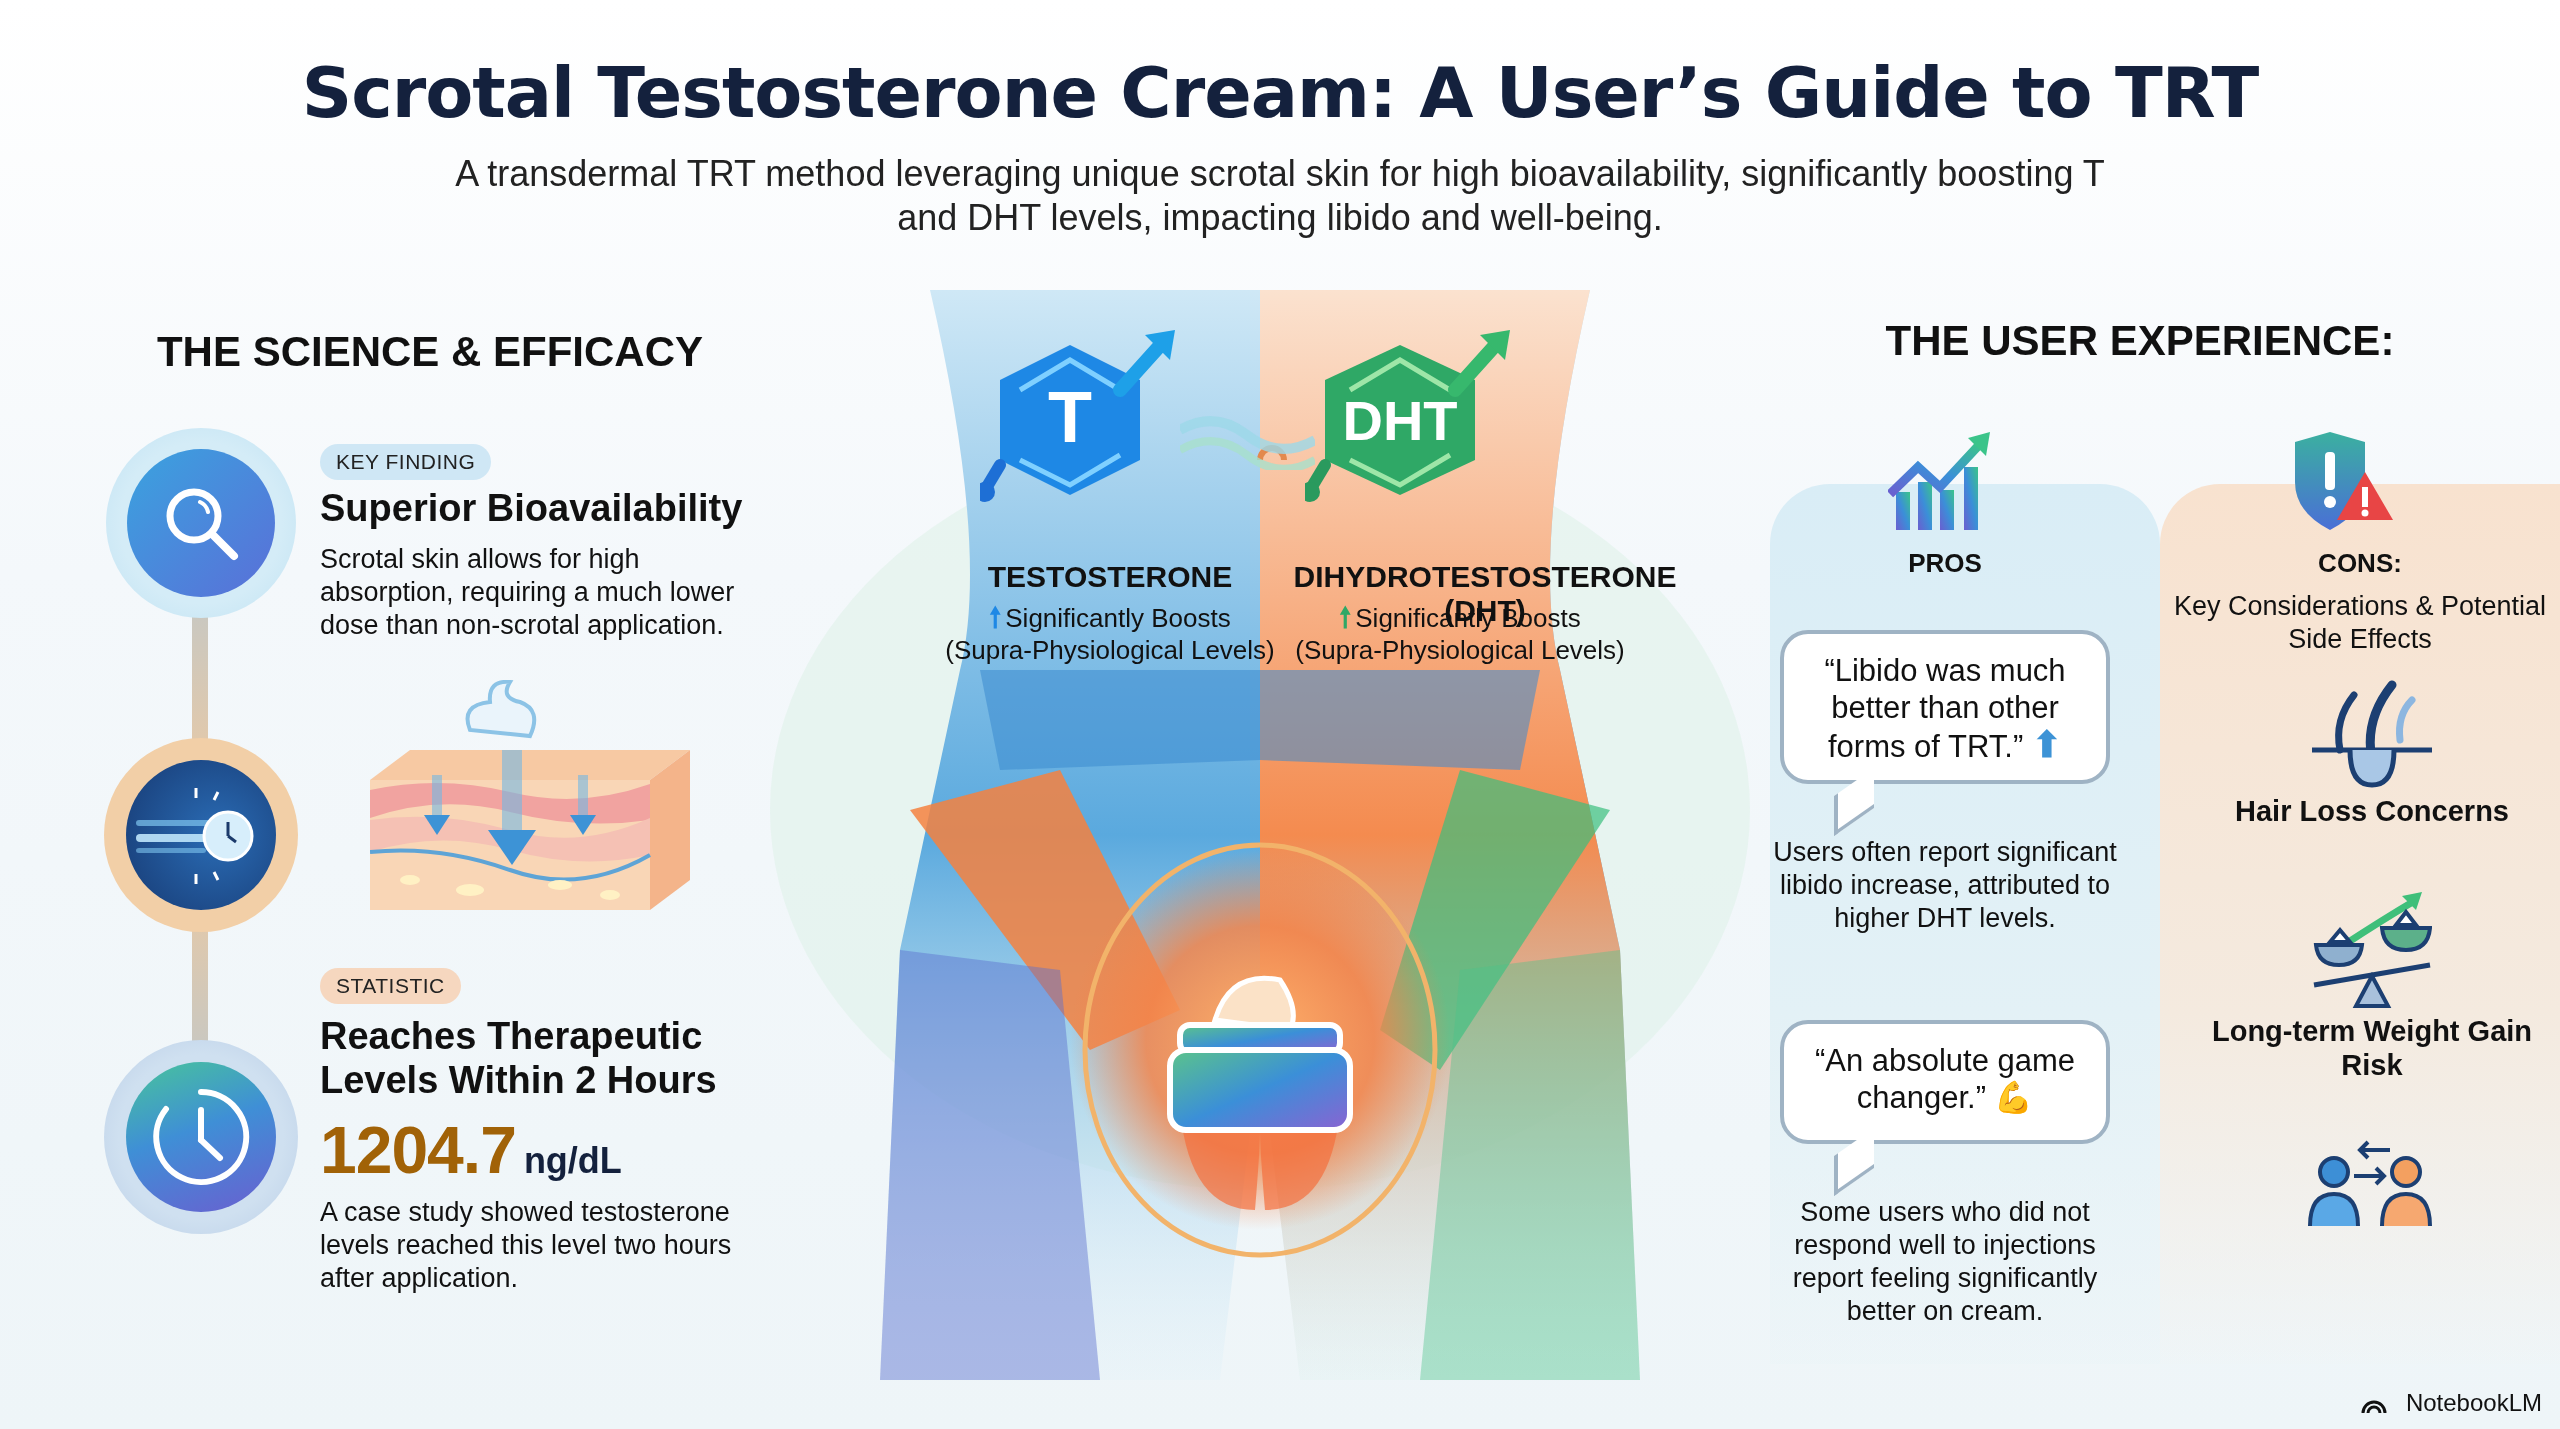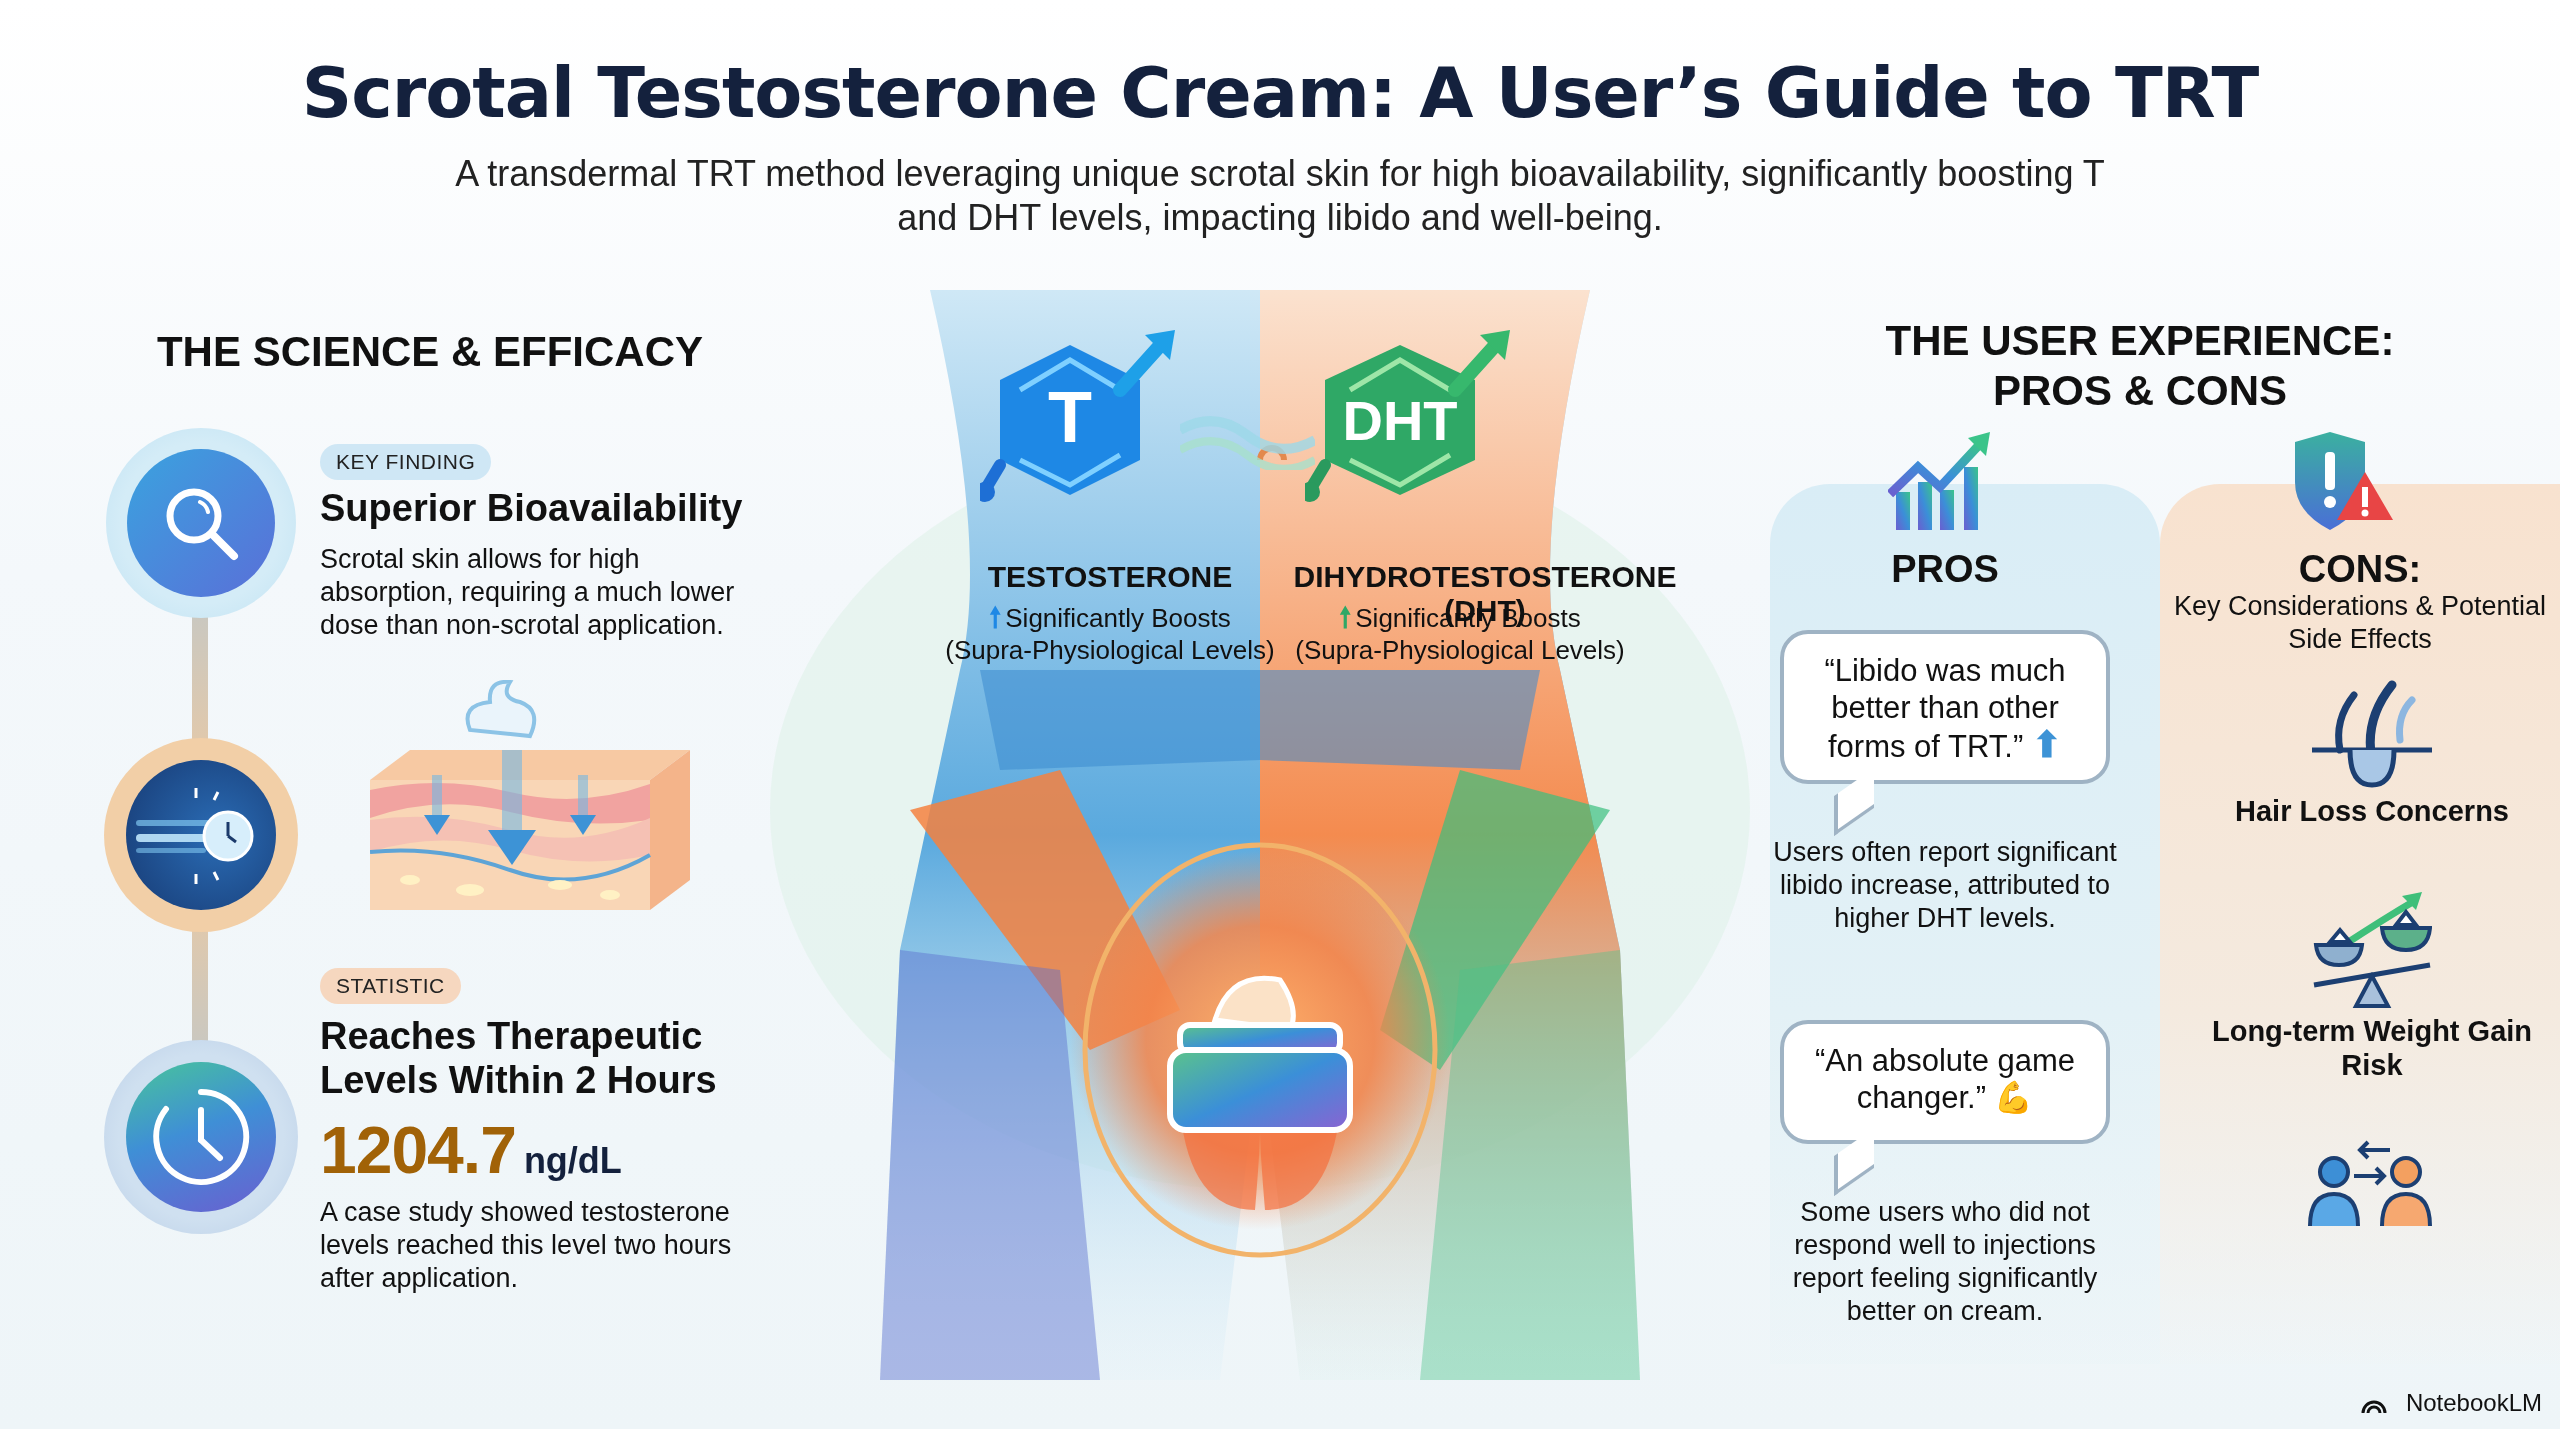--- a/index.html
+++ b/index.html
@@ -86,21 +86,21 @@
   .pros-panel {
     left: 1770px; top: 484px; width: 390px; height: 880px;
     background: linear-gradient(180deg, #d9edf6 0%, #e3f1f6 60%, rgba(230,243,246,0.2) 100%);
     border-radius: 60px 60px 0 0;
   }
   .cons-panel {
     left: 2160px; top: 484px; width: 400px; height: 880px;
     background: linear-gradient(180deg, #f8e2cf 0%, #f4eadf 60%, rgba(240,244,244,0.2) 100%);
     border-radius: 60px 0 0 0;
   }
-  .col-title { font-weight: bold; font-size: 38px; color: #111; text-align: center; }
+  .col-title { font-weight: bold; font-size: 26px; color: #111; text-align: center; }
   .pros-title { left: 1770px; width: 350px; top: 548px; }
   .cons-title { left: 2160px; width: 400px; top: 548px; }
   .cons-sub { left: 2160px; width: 400px; top: 590px; text-align: center; font-size: 27px; line-height: 33px; color: #111; }
 
   .bubble {
     background: #fff; border: 4px solid #9fb3c4; border-radius: 28px;
     padding: 18px 20px; font-size: 31px; line-height: 37px; color: #111;
     text-align: center; position: absolute;
   }
   .bubble::after {
@@ -282,21 +282,20 @@
   <div><span class="arrow-up" style="color:#1e88e5">🠕</span><span>Significantly Boosts</span></div>
   <div>(Supra-Physiological Levels)</div>
 </div>
 <div class="abs boost dht-boost">
   <div><span class="arrow-up" style="color:#2fa866">🠕</span><span>Significantly Boosts</span></div>
   <div>(Supra-Physiological Levels)</div>
 </div>
 
 <div class="abs section-h right-h">
   <div>THE USER EXPERIENCE:</div>
-  <div>PROS &amp; CONS</div>
 </div>
 
 <div class="abs pros-panel"></div>
 <div class="abs cons-panel"></div>
 
 <svg class="abs" style="left:1888px;top:432px" width="110" height="100" viewBox="0 0 110 100">
   <defs>
       <linearGradient id="gc" x1="0" y1="1" x2="1" y2="0">
         <stop offset="0" stop-color="#6a5fd0"></stop>
         <stop offset="0.5" stop-color="#3b8fd8"></stop>

